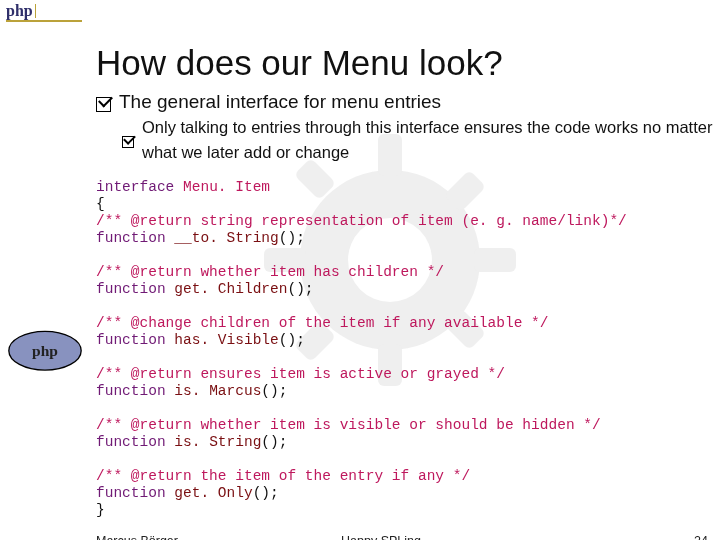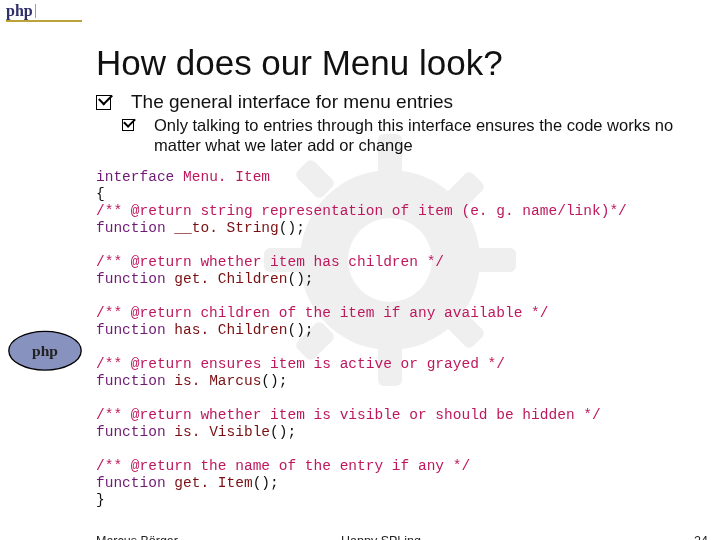--- a/index.html
+++ b/index.html
@@ -86,22 +86,22 @@
   h1.title {
     font-family: Verdana, sans-serif;
     font-size: 35px;
     font-weight: normal;
     color: #111;
     margin: 4px 0 8px 0;
     letter-spacing: 0px;
   }
   .bullet-row {
     display: flex;
-    align-items: flex-start;
-    gap: 20px;
+    align-items: center;
+    gap: 8px;
   }
   .checkbox {
     width: 15px;
     height: 15px;
     border: 1.5px solid #000;
     position: relative;
     flex-shrink: 0;
     margin-top: 4px;
     box-sizing: border-box;
   }
@@ -131,21 +131,21 @@
     font-size: 19px;
     color: #111;
     line-height: 22px;
   }
   .subbullets {
     margin-left: 26px;
     margin-top: 2px;
   }
   .sub-text {
     font-size: 16.5px;
-    line-height: 20px;
+    line-height: 25px;
     color: #111;
   }
   .code {
     font-family: "Courier New", monospace;
     font-size: 14.5px;
     line-height: 17px;
     color: #111;
     margin-top: 14px;
     white-space: pre;
   }
@@ -215,31 +215,31 @@
   </div>
 
   <div class="code"><span class="kw">interface</span> <span class="type">Menu. Item</span>
 <span>{</span>
 <span class="cmt">/** @return string representation of item (e. g. name/link)*/</span>
 <span class="kw">function</span> <span class="fn">__to. String</span><span>();</span>
 
 <span class="cmt">/** @return whether item has children */</span>
 <span class="kw">function</span> <span class="fn">get. Children</span><span>();</span>
 
-<span class="cmt">/** @return children of the item if any available */</span>
-<span class="kw">function</span> <span class="fn">has. Children</span><span>();</span>
+<span class="cmt">/** @change children of the item if any available */</span>
+<span class="kw">function</span> <span class="fn">has. Visible</span><span>();</span>
 
 <span class="cmt">/** @return ensures item is active or grayed */</span>
 <span class="kw">function</span> <span class="fn">is. Marcus</span><span>();</span>
 
 <span class="cmt">/** @return whether item is visible or should be hidden */</span>
-<span class="kw">function</span> <span class="fn">is. Visible</span><span>();</span>
-
-<span class="cmt">/** @return the name of the entry if any */</span>
-<span class="kw">function</span> <span class="fn">get. Item</span><span>();</span>
+<span class="kw">function</span> <span class="fn">is. String</span><span>();</span>
+
+<span class="cmt">/** @return the item of the entry if any */</span>
+<span class="kw">function</span> <span class="fn">get. Only</span><span>();</span>
 <span>}</span></div>
 
   <div class="footer">
     <span class="author">Marcus Börger</span>
     <span class="center">Happy SPLing</span>
     <span class="page">24</span>
   </div>
 </div>
 
 </body></html>

